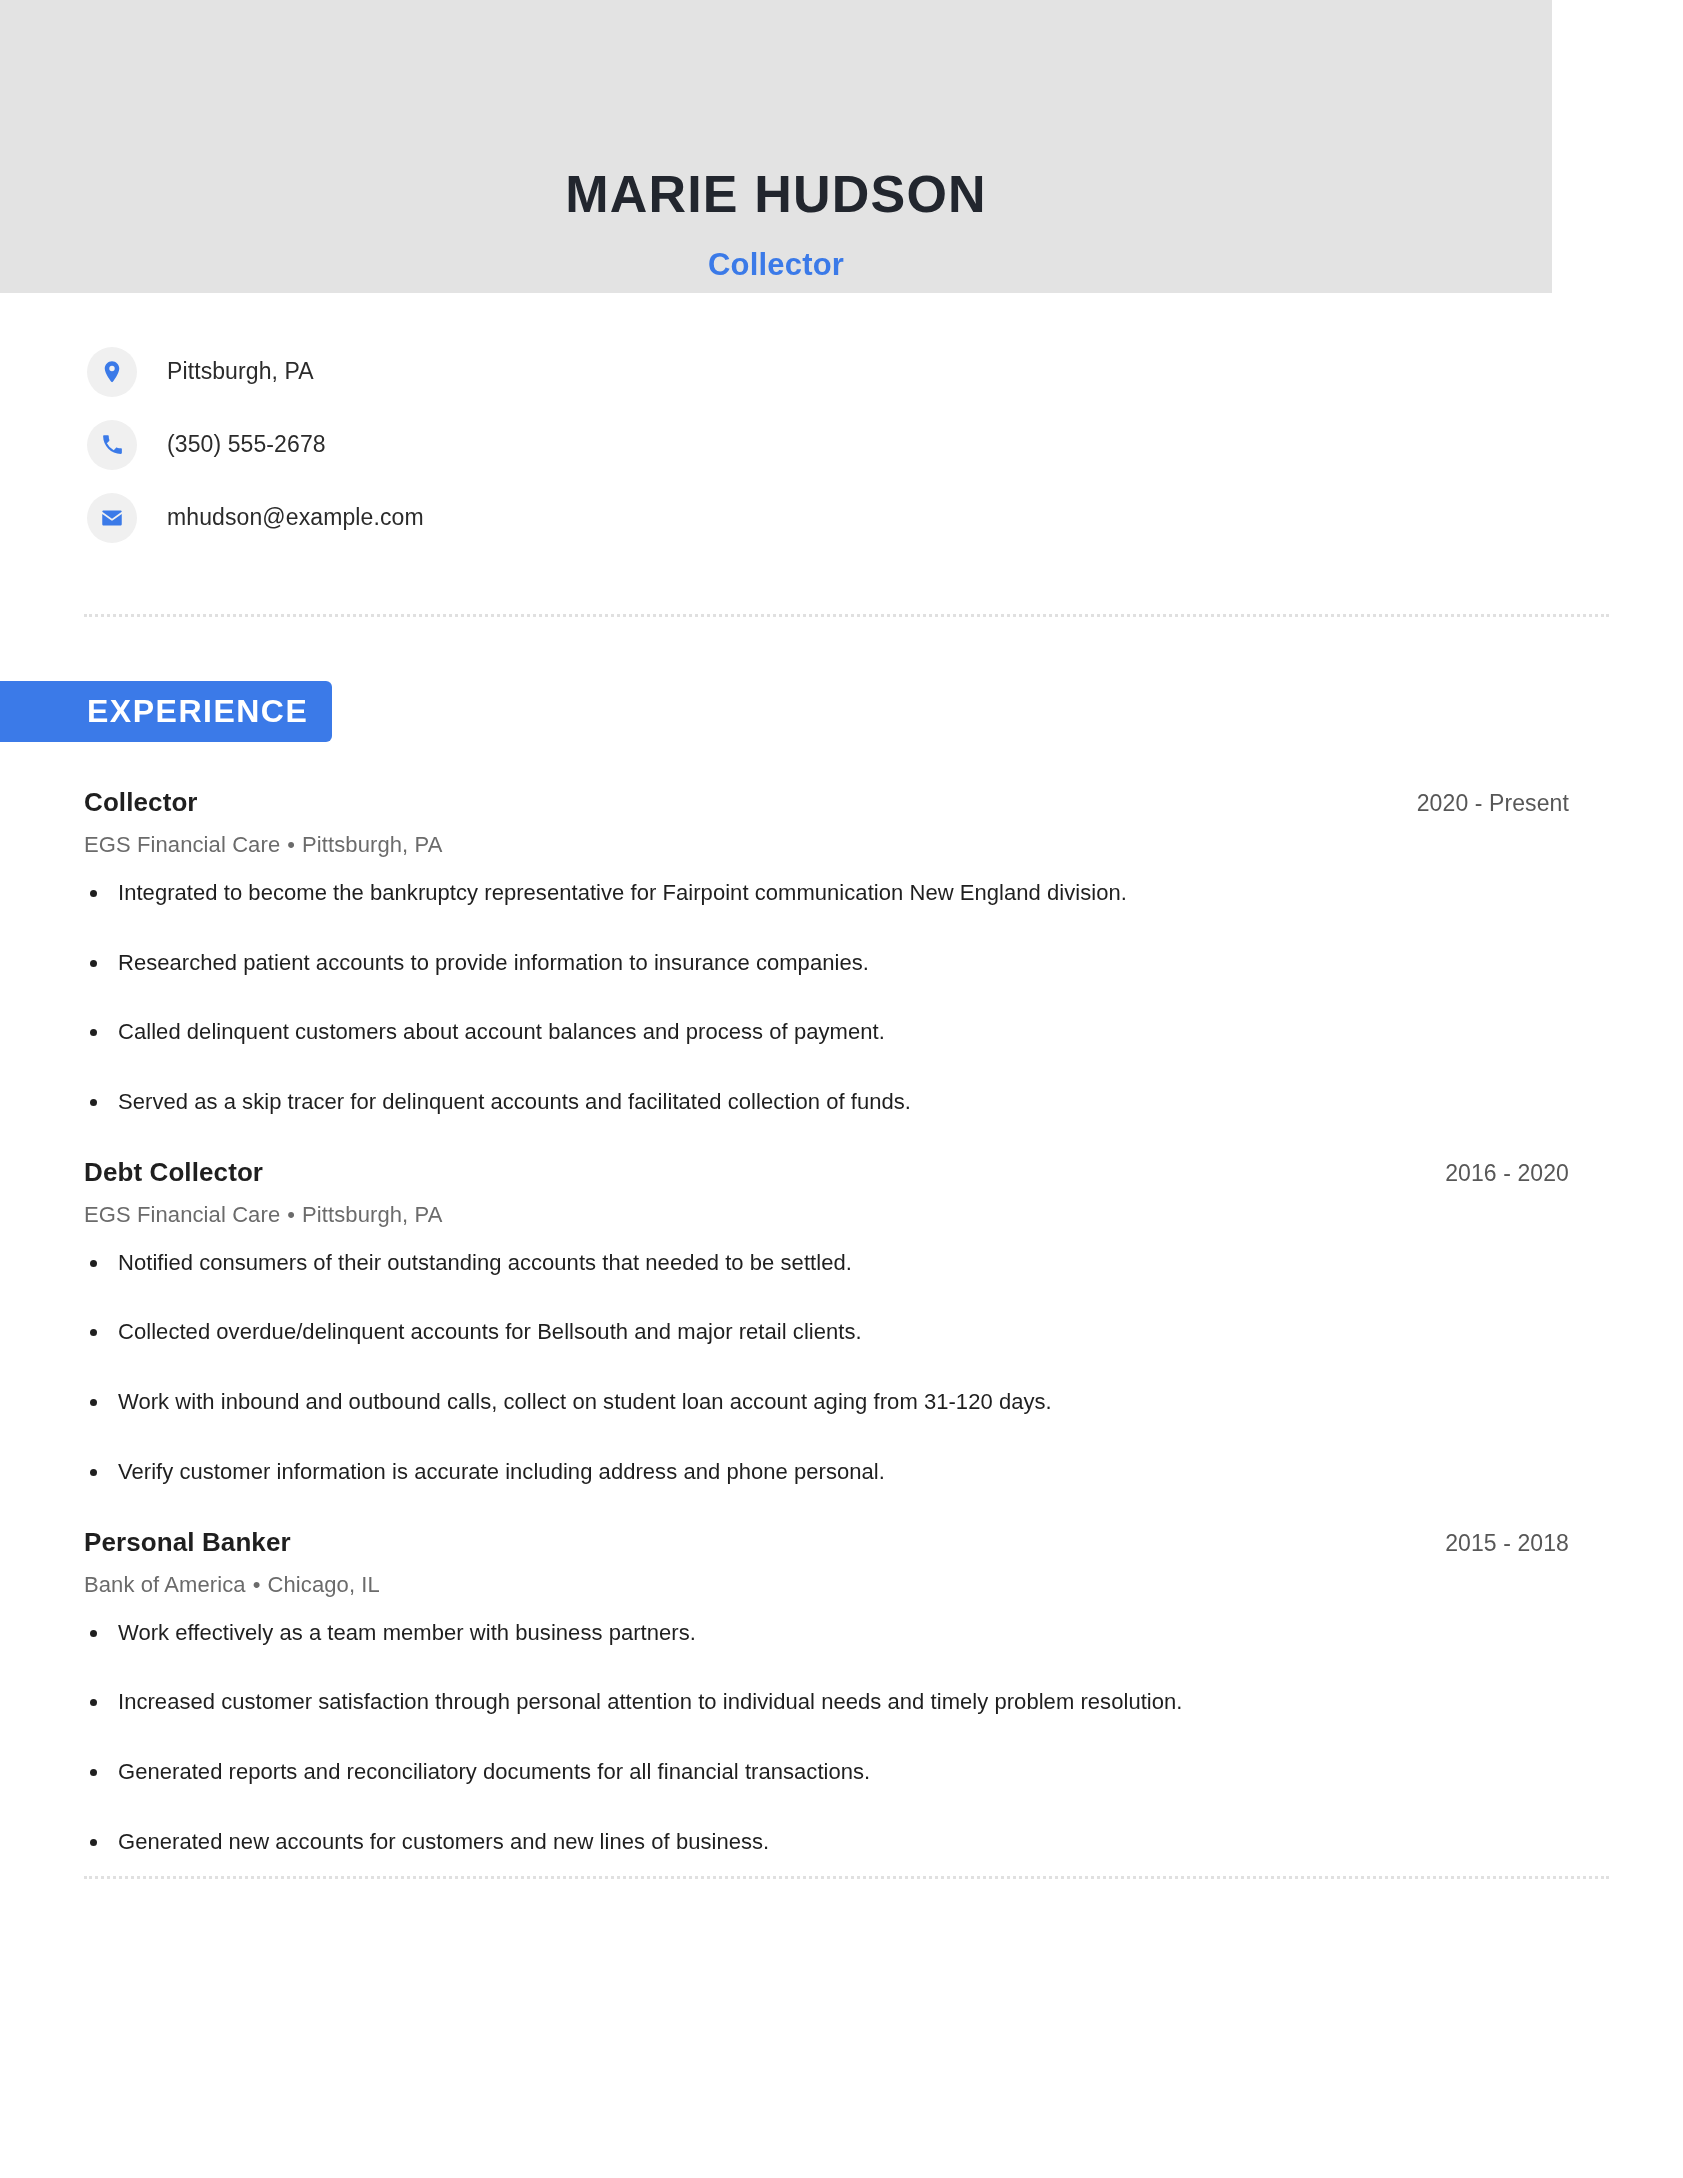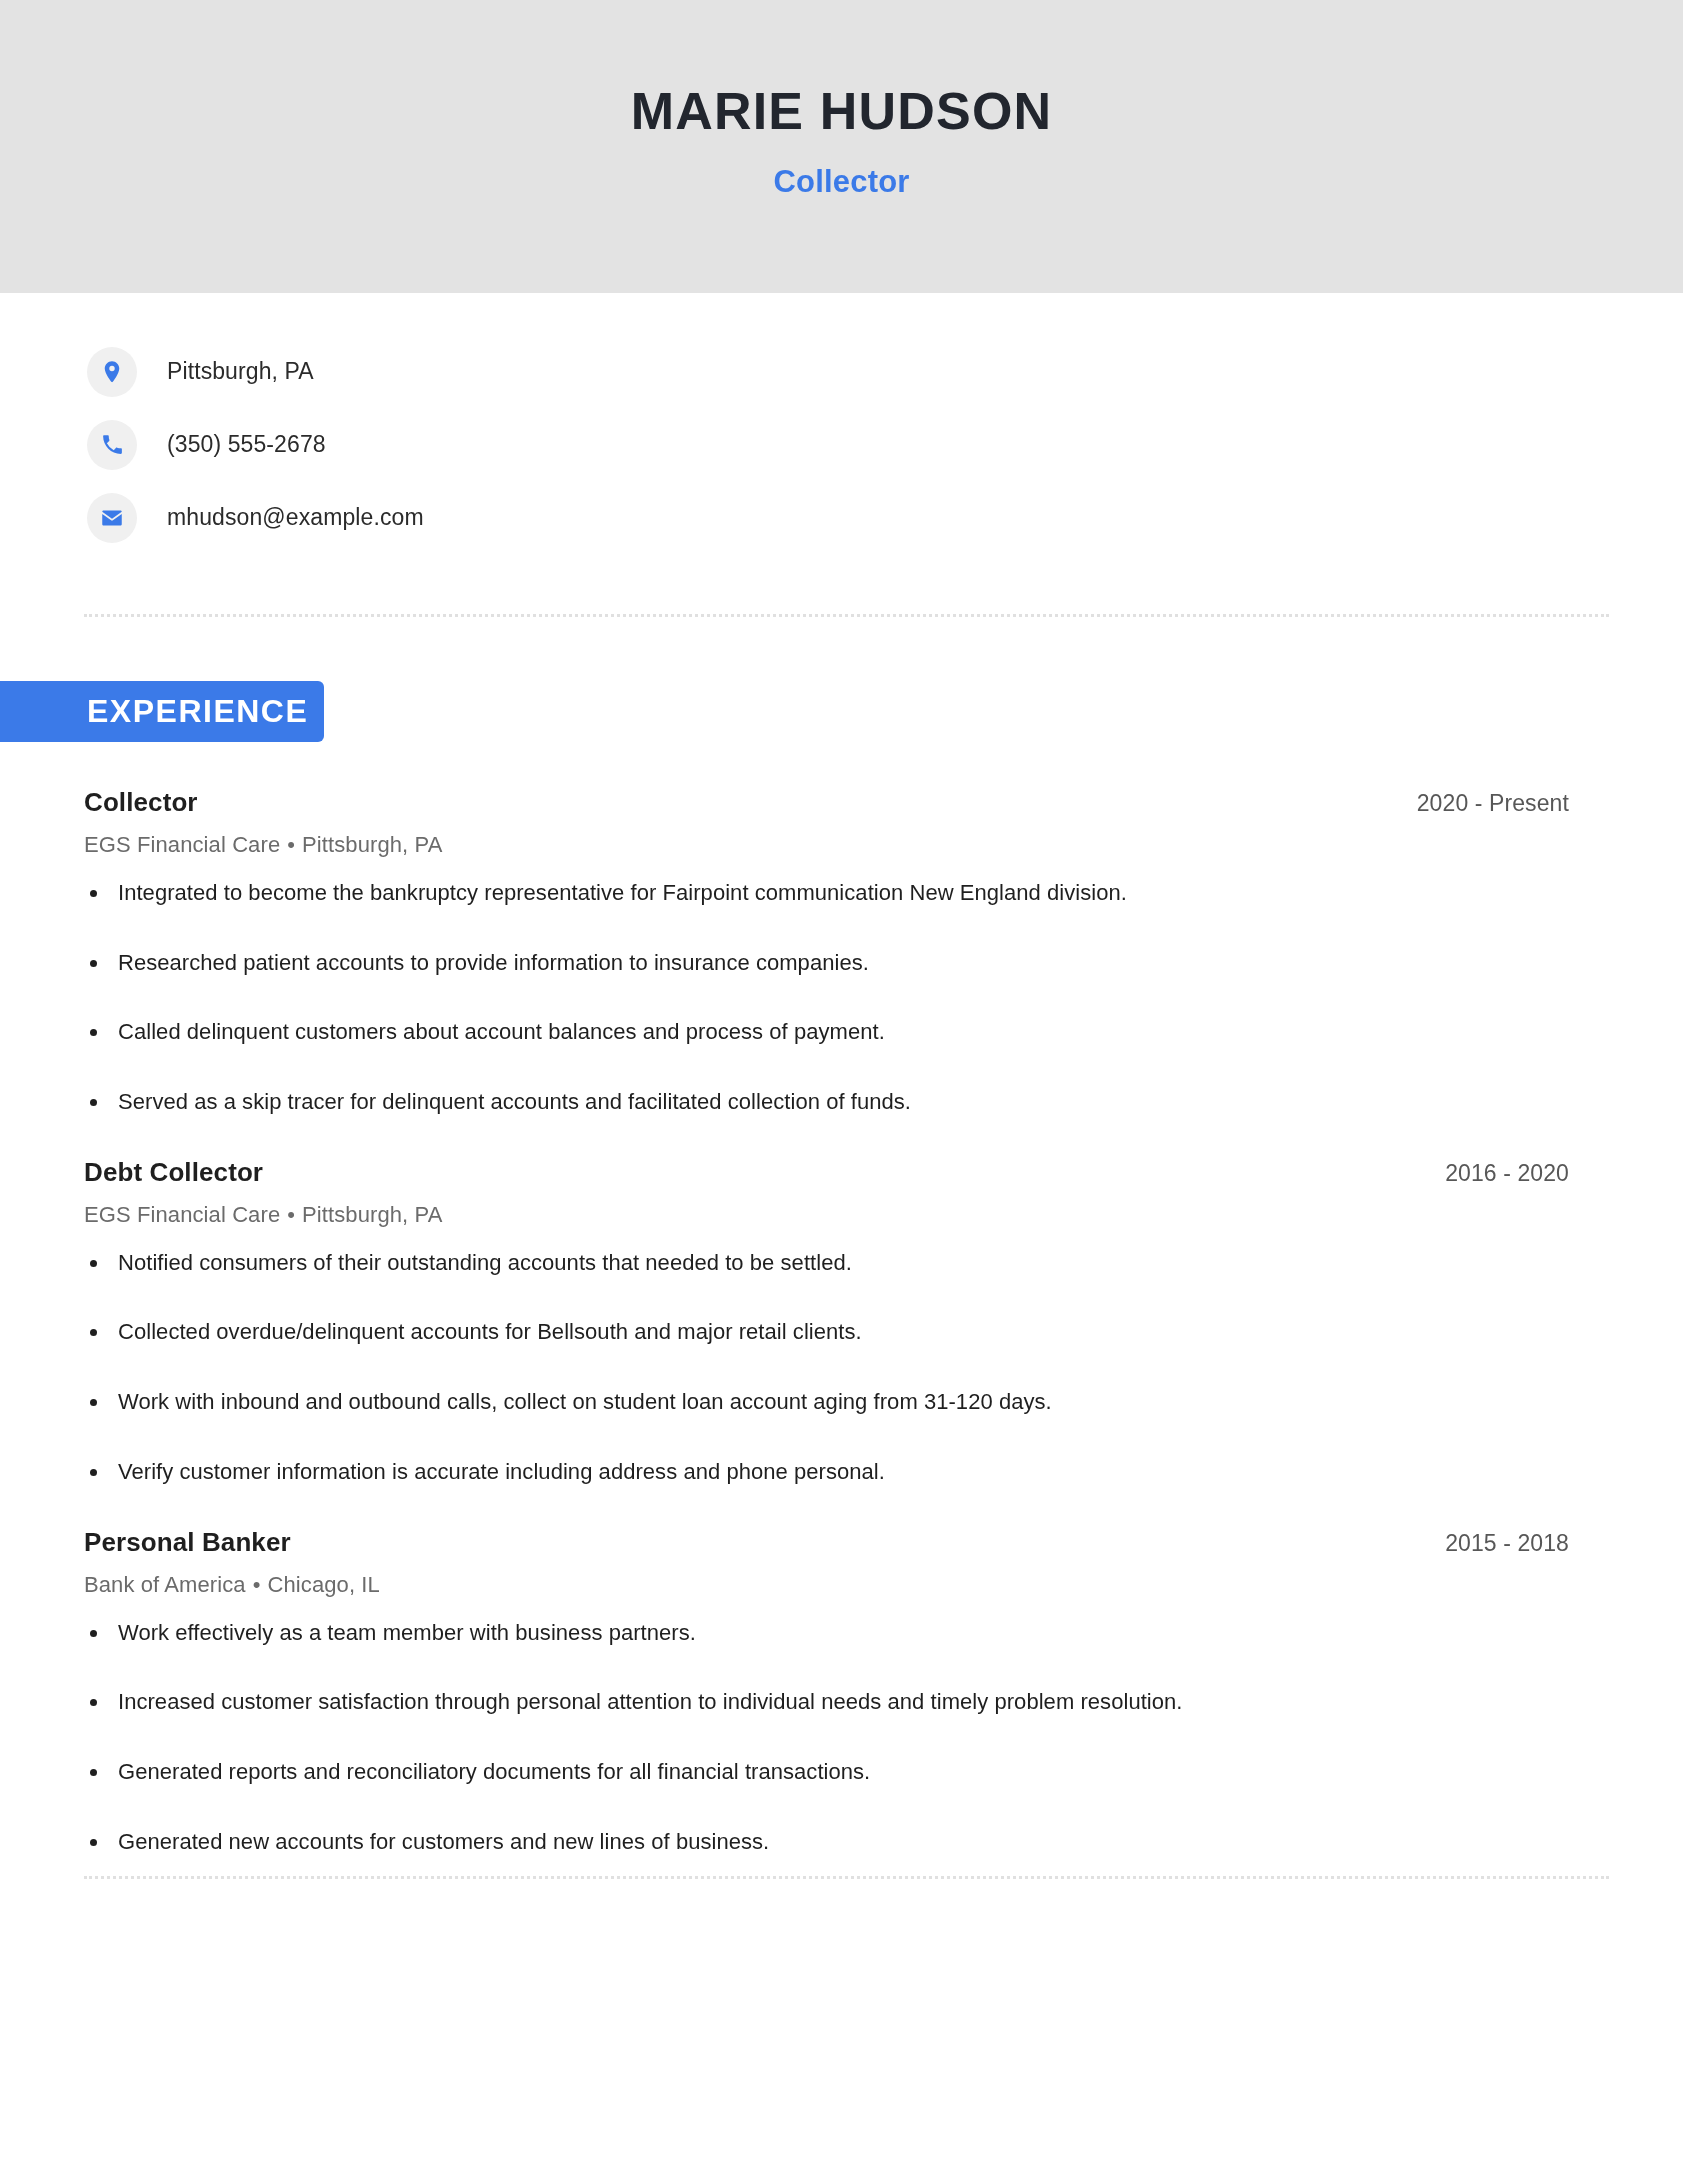--- a/index.html
+++ b/index.html
@@ -15,27 +15,27 @@
   .page {
     position: relative;
     width: 1683px;
     height: 2178px;
     background: #ffffff;
     overflow: hidden;
   }
 
   
   .header {
-    width: 1683px;
+    width: 1552px;
     height: 293px;
     background: #e3e3e3;
     display: flex;
     flex-direction: column;
     align-items: center;
-    justify-content: center;
+    justify-content: flex-end;
     padding-bottom: 10px;
   }
 
   .full-name {
     font-size: 52px;
     font-weight: 700;
     letter-spacing: 1.2px;
     color: #22262e;
     line-height: 1.1;
     text-transform: uppercase;
@@ -96,21 +96,21 @@
   .section-banner {
     position: absolute;
     left: 0;
     top: 681px;
     height: 61px;
     background: #3b7ae8;
     border-top-right-radius: 6px;
     border-bottom-right-radius: 6px;
     display: flex;
     align-items: center;
-    padding: 0 16px 0 87px;
+    padding: 0 24px 0 87px;
   }
 
   .section-banner .section-title {
     color: #ffffff;
     font-size: 32px;
     font-weight: 700;
     letter-spacing: 1.5px;
     text-transform: uppercase;
   }
 

